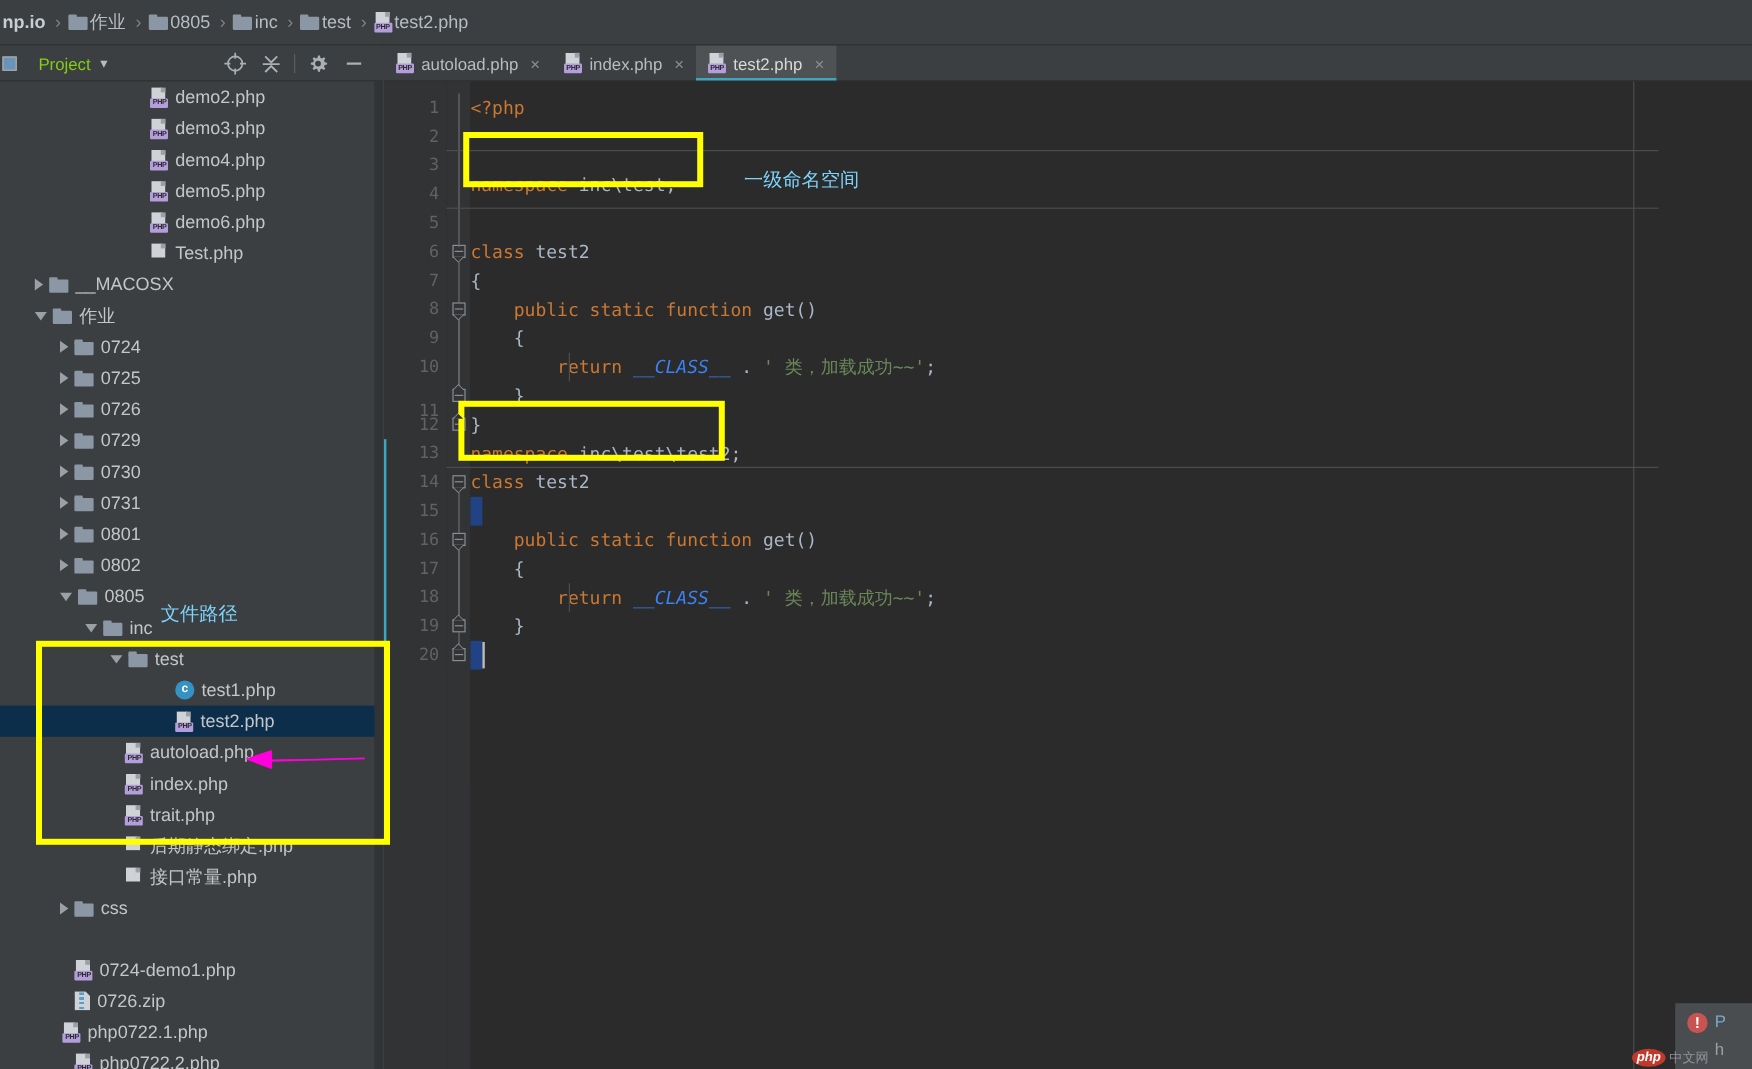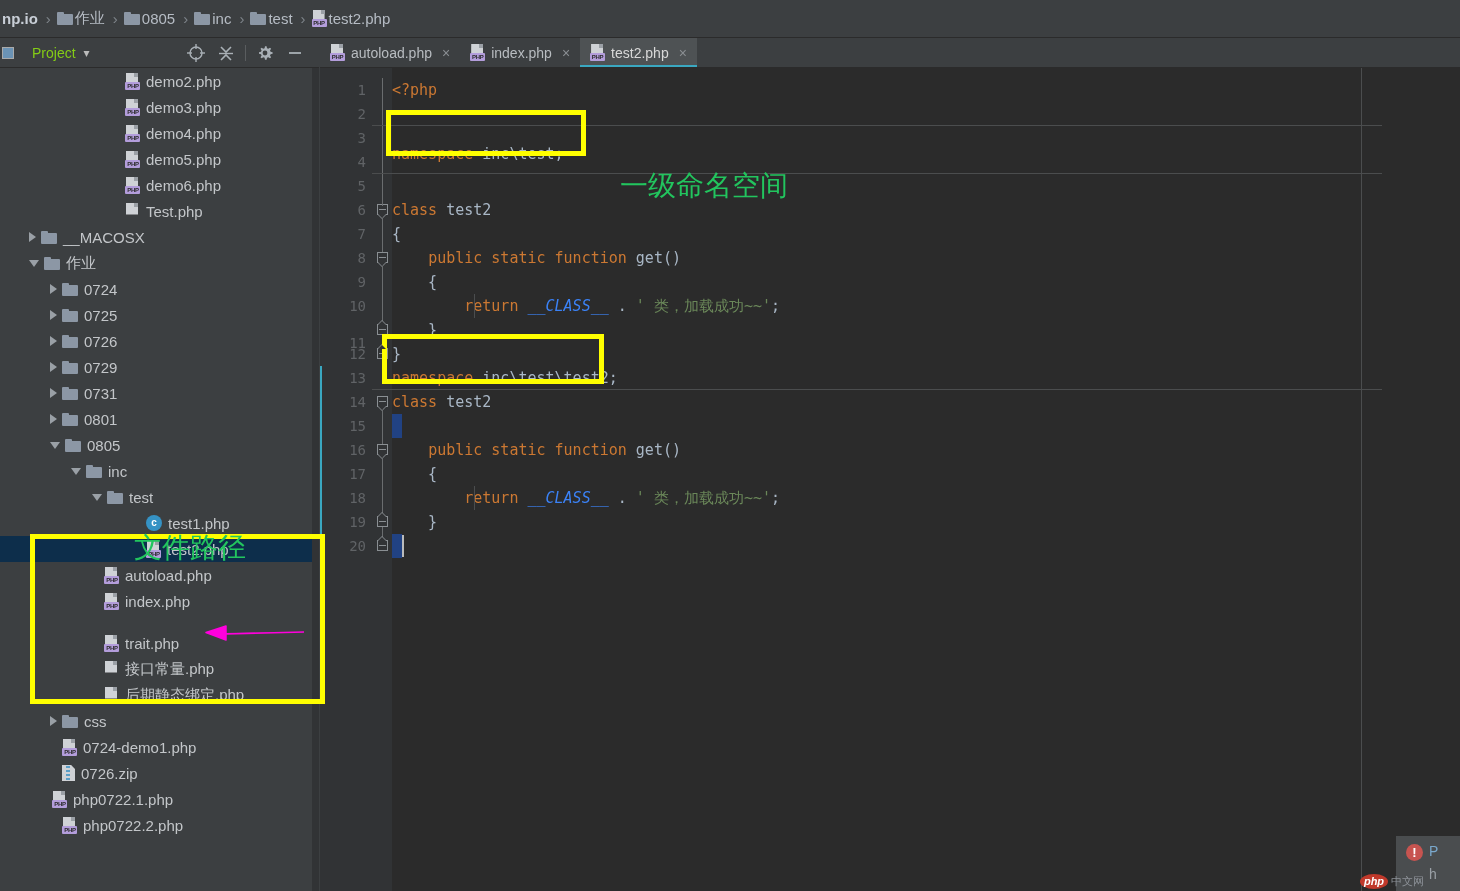--- a/index.html
+++ b/index.html
@@ -189,23 +189,22 @@
     border-bottom: 4px solid #313335; z-index: 2;
   }
   .foldline { position: absolute; left: 10px; width: 1px; background: #6a6d6f; }
   .indentline { position: absolute; width: 1px; background: #4b4d4e; }
 
   
   .ybox {
     position: absolute; border: 5px solid #ffff00; pointer-events: none;
   }
   .redtext {
-    position: absolute; color: #22c55e; font-size: 28px;
+    position: absolute; color: #7dd3fc; font-size: 16px;
     font-family: "DejaVu Sans", sans-serif;
-    margin-top: 27px;
   }
   #arrow { position: absolute; }
 
   
   #popup {
     position: absolute; right: 0; bottom: 0; width: 65px; height: 56px;
     background: #4a4d4f; border-left: 1px solid #2b2b2b; border-top: 1px solid #2b2b2b;
     overflow: hidden;
   }
   #popup .warn {
@@ -407,26 +406,36 @@
       <span class="lbl">0726</span>
     </div>
     <div class="row" style="padding-left: 50px;">
       <span class="tri right"></span>
       <span class="folder-ic"></span>
       <span class="lbl">0729</span>
     </div>
     <div class="row" style="padding-left: 50px;">
       <span class="tri right"></span>
       <span class="folder-ic"></span>
+      <span class="lbl">0730</span>
+    </div>
+    <div class="row" style="padding-left: 50px;">
+      <span class="tri right"></span>
+      <span class="folder-ic"></span>
       <span class="lbl">0731</span>
     </div>
     <div class="row" style="padding-left: 50px;">
       <span class="tri right"></span>
       <span class="folder-ic"></span>
       <span class="lbl">0801</span>
+    </div>
+    <div class="row" style="padding-left: 50px;">
+      <span class="tri right"></span>
+      <span class="folder-ic"></span>
+      <span class="lbl">0802</span>
     </div>
     <div class="row" style="padding-left: 50px;">
       <span class="tri down"></span>
       <span class="folder-ic"></span>
       <span class="lbl">0805</span>
     </div>
     <div class="row" style="padding-left: 71px;">
       <span class="tri down"></span>
       <span class="folder-ic"></span>
       <span class="lbl">inc</span>
@@ -461,51 +470,51 @@
     </div>
     <div class="row" style="padding-left: 92px;">
       <span class="tri empty"></span>
       <span class="php-ic">
         <span class="pg"></span>
         <span class="pgf"></span>
         <span class="lbl">PHP</span>
       </span>
       <span class="lbl">index.php</span>
     </div>
-    <div class="row" style="padding-left: 92px; margin-top: 16px;">
+    <div class="row" style="padding-left: 92px;">
       <span class="tri empty"></span>
       <span class="php-ic">
         <span class="pg"></span>
         <span class="pgf"></span>
         <span class="lbl">PHP</span>
       </span>
       <span class="lbl">trait.php</span>
     </div>
     <div class="row" style="padding-left: 92px;">
       <span class="tri empty"></span>
       <span class="php-ic plain">
         <span class="pg"></span>
         <span class="pgf"></span>
       </span>
+      <span class="lbl">后期静态绑定.php</span>
+    </div>
+    <div class="row" style="padding-left: 92px;">
+      <span class="tri empty"></span>
+      <span class="php-ic plain">
+        <span class="pg"></span>
+        <span class="pgf"></span>
+      </span>
       <span class="lbl">接口常量.php</span>
     </div>
-    <div class="row" style="padding-left: 92px;">
-      <span class="tri empty"></span>
-      <span class="php-ic plain">
-        <span class="pg"></span>
-        <span class="pgf"></span>
-      </span>
-      <span class="lbl">后期静态绑定.php</span>
-    </div>
     <div class="row" style="padding-left: 50px;">
       <span class="tri right"></span>
       <span class="folder-ic"></span>
       <span class="lbl">css</span>
     </div>
-    <div class="row" style="padding-left: 50px;">
+    <div class="row" style="padding-left: 50px; margin-top: 25px;">
       <span class="tri empty"></span>
       <span class="php-ic">
         <span class="pg"></span>
         <span class="pgf"></span>
         <span class="lbl">PHP</span>
       </span>
       <span class="lbl">0724-demo1.php</span>
     </div>
     <div class="row" style="padding-left: 50px;">
       <span class="tri empty"></span>

